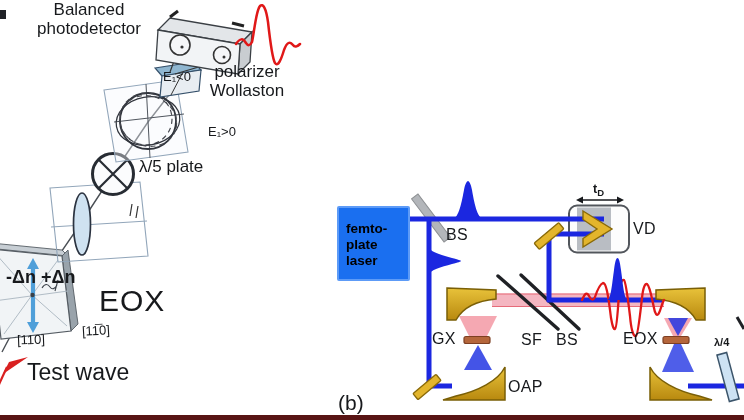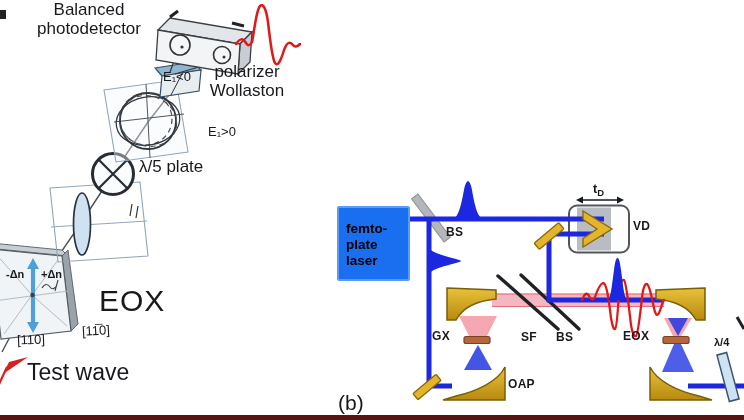--- a/index.html
+++ b/index.html
@@ -3,23 +3,23 @@
 <meta charset="utf-8">
 <style>
   html,body{margin:0;padding:0;background:#fff;}
   #stage{position:relative;width:744px;height:420px;background:#fff;overflow:hidden;
          font-family:"Liberation Sans","DejaVu Sans",sans-serif;}
   svg{position:absolute;left:0;top:0;}
   .lbl{position:absolute;color:#17191c;white-space:nowrap;line-height:1.1;
        font-family:"Liberation Sans","DejaVu Sans",sans-serif;}
   .c{text-align:center;}
   .f17{font-size:17px;line-height:19px;}
-  .f16{font-size:12px;font-weight:bold;letter-spacing:.3px;}
+  .f16{font-size:16px;font-weight:normal;letter-spacing:.3px;}
   .f13{font-size:13px;}
-  .f12{font-size:11px;font-weight:bold;}
+  .f12{font-size:18px;font-weight:bold;}
   .big{font-size:30px;letter-spacing:1px;}
   .tw{font-size:23px;}
   .tag{font-size:21px;}
   .sub{font-size:9.5px;vertical-align:-3px;}
   #laserbox{position:absolute;left:337px;top:206px;width:62px;height:58px;
     background:#1a6ff0;border:2px solid #5d9bf7;border-radius:2px;
     color:#000000;font-size:13.5px;font-weight:bold;line-height:16px;
     padding:13px 0 0 7px;}
 </style>
 </head>

